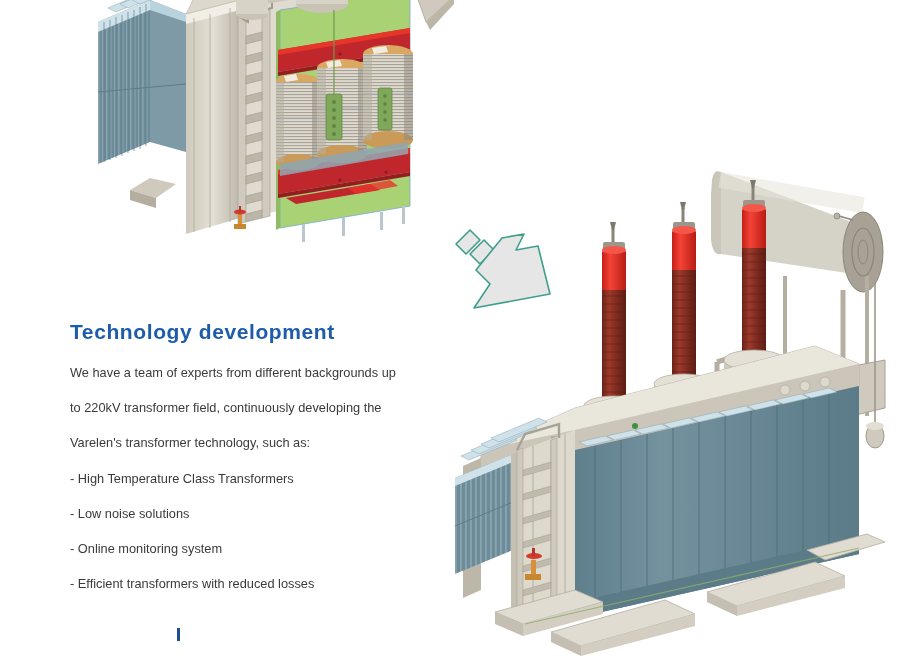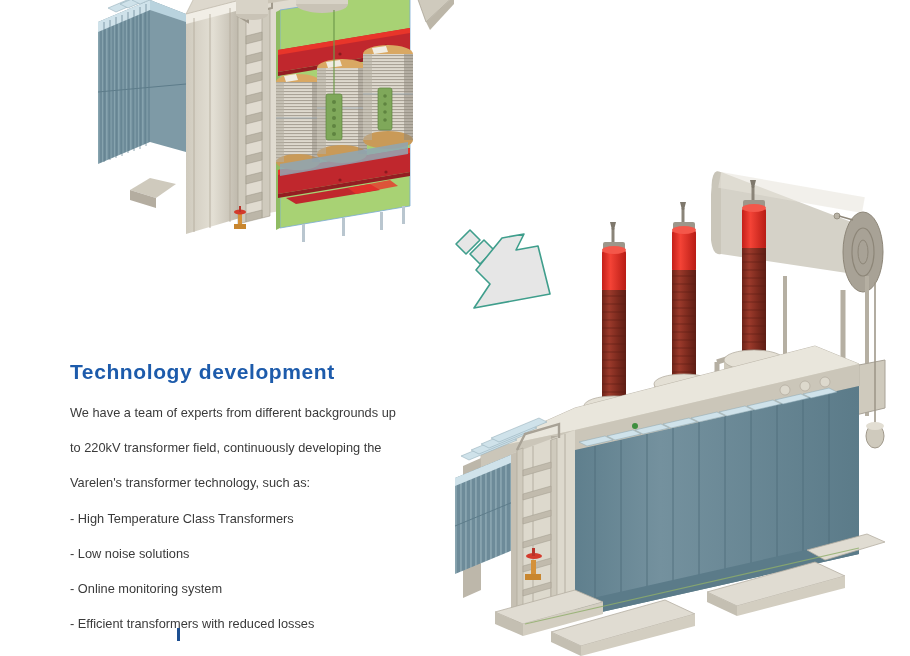--- a/index.html
+++ b/index.html
@@ -21,21 +21,20 @@
     inset: 0;
     background: #ffffff;
   }
 
   
   .text-block {
     position: absolute;
     left: 70px;
     top: 320px;
     width: 360px;
-    margin-top: 40px;
   }
   .heading {
     font-size: 21px;
     font-weight: bold;
     color: #1d5bab;
     letter-spacing: 0.6px;
     margin: 0 0 22px 0;
     white-space: nowrap;
   }
   .body-line {

